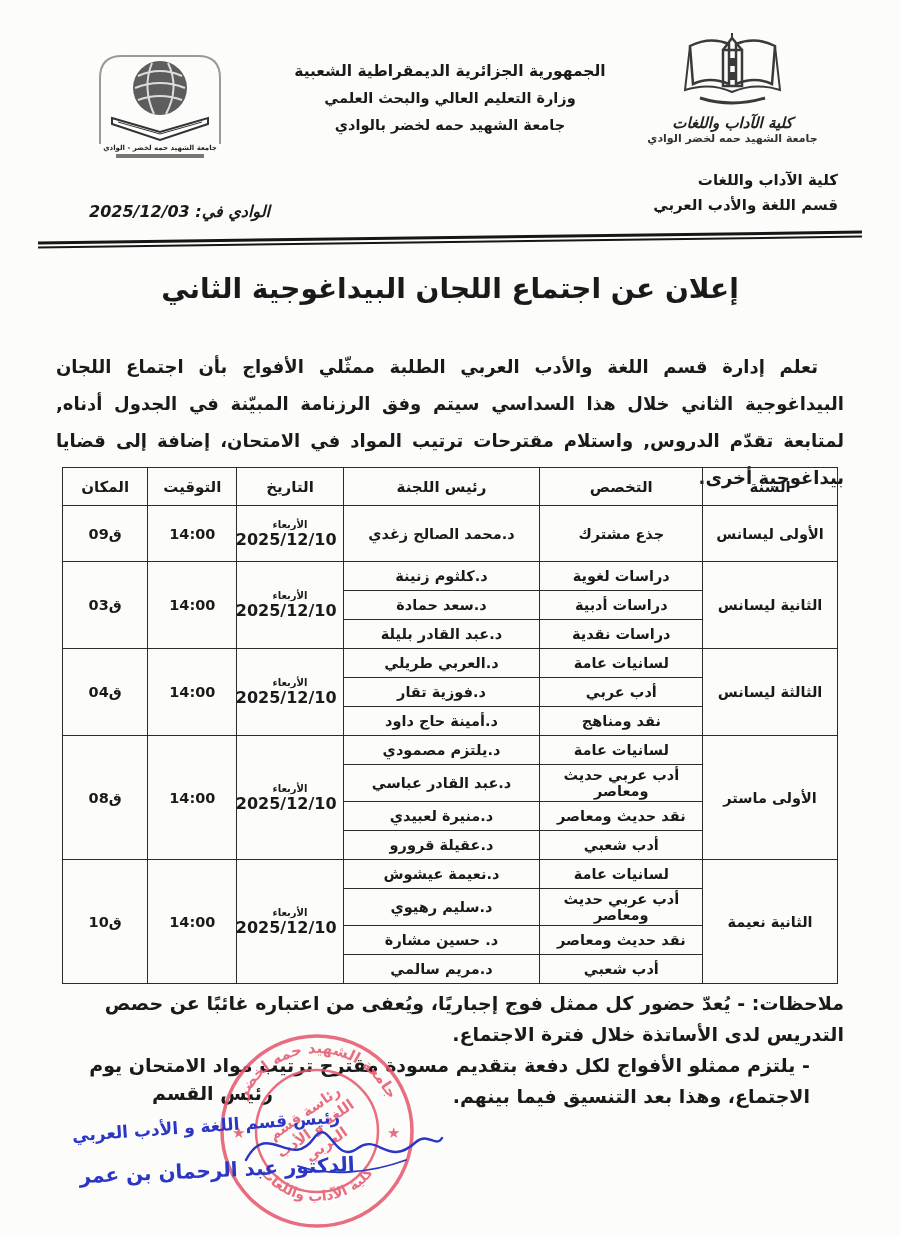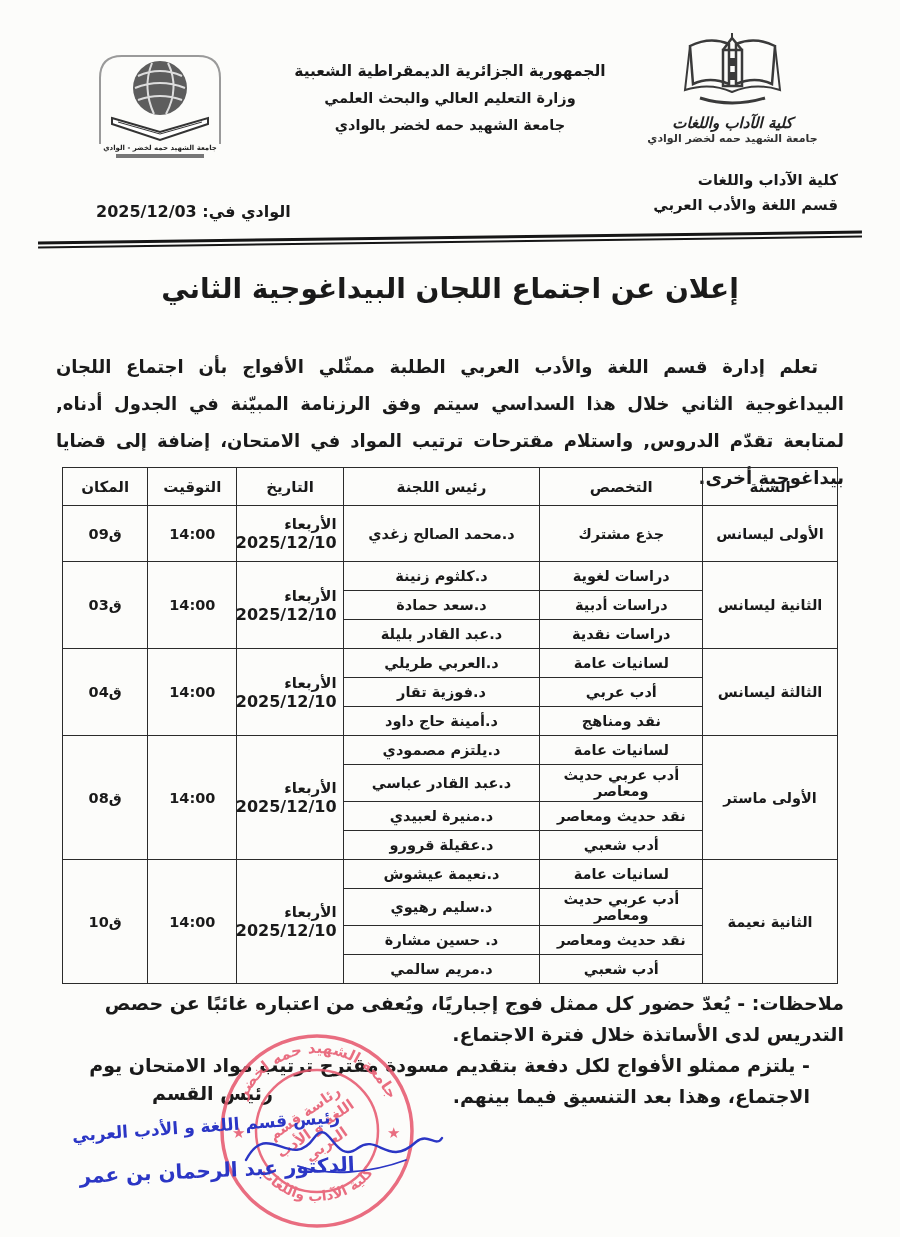--- a/index.html
+++ b/index.html
@@ -11,37 +11,37 @@
   }
   
   .hdr-center { position:absolute; top:58px; left:240px; width:420px; text-align:center; direction:rtl; }
   .hdr-center .l1 { font-size:15.5px; line-height:27px; }
   .hdr-center .l2, .hdr-center .l3 { font-size:14.5px; line-height:27px; }
   .logo-left { position:absolute; top:48px; left:92px; width:136px; height:118px; }
   .logo-right { position:absolute; top:32px; left:645px; width:175px; height:138px; text-align:center; }
   .logo-right .cap1 { font-size:15px; letter-spacing:1px; margin-top:-2px; font-style:italic; color:#222;}
   .logo-right .cap2 { font-size:11px; color:#333; }
   .faculty-block { position:absolute; top:168px; right:62px; text-align:right; direction:rtl; font-size:15px; line-height:25px; }
-  .date-line { position:absolute; top:202px; left:96px; direction:rtl; font-size:16px; }
+  .date-line { position:absolute; top:202px; left:89px; direction:rtl; font-size:16px;font-style:italic; }
   .rule { position:absolute; top:236px; left:38px; right:38px; transform:rotate(-0.75deg); }
   .rule .r1 { height:3px; background:#161616; }
   .rule .r2 { height:1.5px; background:#161616; margin-top:2px; }
   
   .doc-title { position:absolute; top:272px; left:0; width:100%; text-align:center; direction:rtl; font-size:28px; }
   .doc-body { position:absolute; top:348px; left:56px; width:788px; direction:rtl; text-align:justify;
               font-size:18px; line-height:37px; text-indent:26px; }
   
   table.sched { position:absolute; top:467px; left:62px; width:776px; border-collapse:collapse; direction:rtl;
                 table-layout:fixed; text-align:center; }
   table.sched th, table.sched td { border:1.6px solid #2b2b2b; padding:2px 6px; font-weight:bold; }
   table.sched th { font-size:15px; height:38px; }
   table.sched td { font-size:14.5px; height:29px; }
   table.sched tr.tall td { height:56px; }
   td.year { font-size:15px; }
-  td.date .day { font-size:15px;text-align:right; }
+  td.date .day { font-size:10px; }
   td.date .dnum { font-size:16px; }
   td.time { font-size:16.5px; }
   td.room { font-size:15.5px; }
   
   .notes { position:absolute; top:988px; left:56px; width:788px; direction:rtl; font-size:19px; line-height:31px; }
   .notes .n2 { padding-right:34px; }
   
   .sig-title { position:absolute; top:1082px; left:152px; font-size:19px; direction:rtl; }
   .stamp-red { position:absolute; top:1030px; left:216px; width:202px; height:202px; opacity:.88; }
   .stamp-blue-1 { position:absolute; top:1116px; left:46px; width:320px; text-align:center; direction:rtl;

